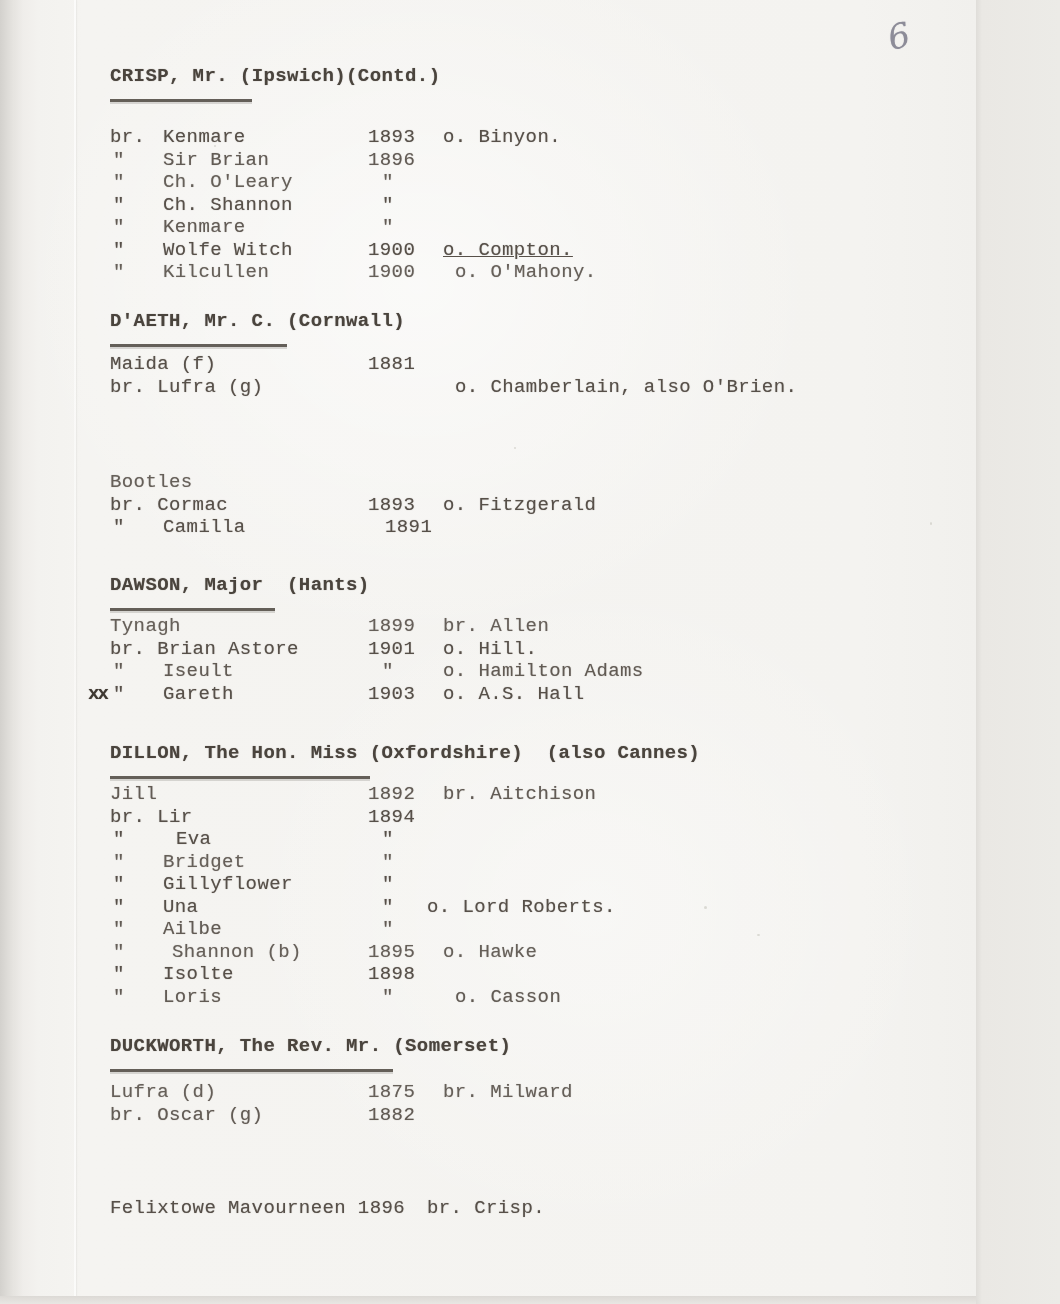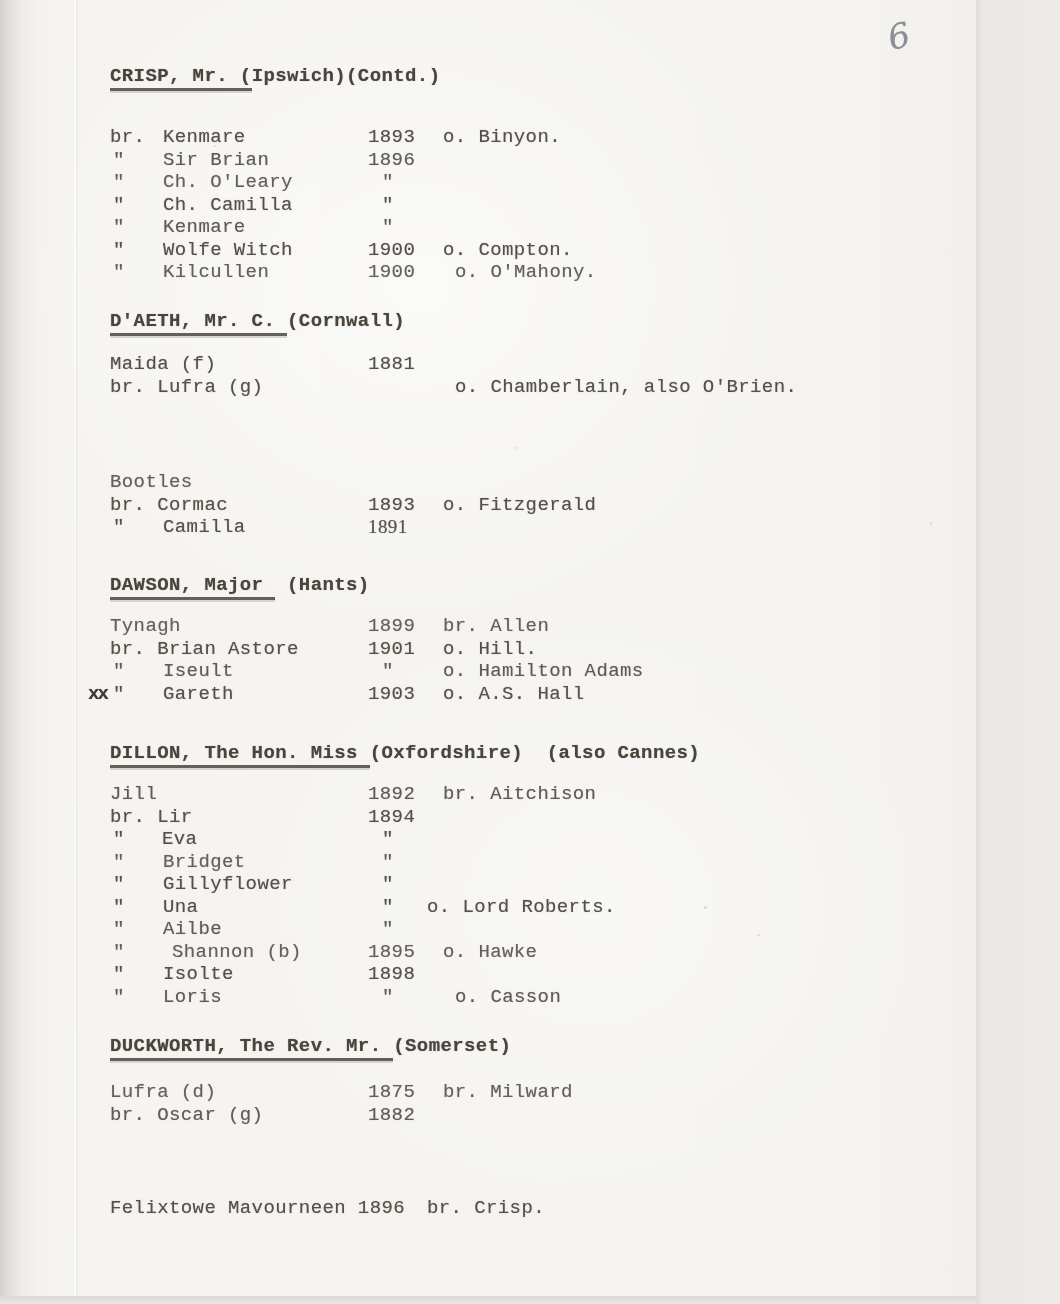--- a/index.html
+++ b/index.html
@@ -27,21 +27,21 @@
     background:linear-gradient(90deg,#dfddd9,#eae8e4 6px,#ecebe7);}
   .bottom-edge{position:absolute;left:0;top:1296px;width:976px;height:8px;
     background:linear-gradient(180deg,#dcd9d5,#e9e7e3);}
 
   
   .content{position:absolute;left:110px;top:0;width:860px;height:100%;}
   .heading,.row{position:absolute;left:0;font-size:19px;line-height:22px;white-space:pre;}
   .row{color:#575049;text-shadow:0 0 1px rgba(87,80,73,.5);letter-spacing:.4px;}
   .heading{color:#4a443d;font-weight:700;text-shadow:0 0 1px rgba(74,68,61,.55);letter-spacing:.4px;}
   .heading .u{
-    display:inline-block;white-space:pre;padding-bottom:1px;
+    display:inline-block;white-space:pre;padding-bottom:12px;
     border-bottom:3px solid rgba(74,68,61,.85);
     box-shadow:0 2px 0 rgba(74,68,61,.18);
     text-align:right;
   }
   .cell{position:absolute;top:0;white-space:pre;}
   .cell.mark{font-weight:700;color:#3f3932;letter-spacing:-2px;}
   .row:nth-child(3n){opacity:.93}
   .row:nth-child(4n){opacity:.9}
 
   
@@ -64,39 +64,39 @@
   </div>
   <div class="bottom-edge"></div>
 
   <div class="pagenum">6</div>
 
   <div class="content" id="content">
       <div class="heading" style="top: 65px;"><span class="u">CRISP, Mr. (</span><span>Ipswich)(Contd.)</span></div>
       <div class="row" style="top: 126px;"><span class="cell p" style="left: 0px;">br.</span><span class="cell name" style="left: 53px;">Kenmare</span><span class="cell y" style="left: 258px;">1893</span><span class="cell n" style="left: 333px;">o. Binyon.</span></div>
       <div class="row" style="top: 149px;"><span class="cell pd" style="left: 3px;">"</span><span class="cell name" style="left: 53px;">Sir Brian</span><span class="cell y" style="left: 258px;">1896</span></div>
       <div class="row" style="top: 171px;"><span class="cell pd" style="left: 3px;">"</span><span class="cell name" style="left: 53px;">Ch. O'Leary</span><span class="cell yd" style="left: 272px;">"</span></div>
-      <div class="row" style="top: 194px;"><span class="cell pd" style="left: 3px;">"</span><span class="cell name" style="left: 53px;">Ch. Camilla</span><span class="cell yd" style="left: 272px;">"</span></div>
+      <div class="row" style="top: 194px;"><span class="cell pd" style="left: 3px;">"</span><span class="cell name" style="left: 53px;">Ch. Shannon</span><span class="cell yd" style="left: 272px;">"</span></div>
       <div class="row" style="top: 216px;"><span class="cell pd" style="left: 3px;">"</span><span class="cell name" style="left: 53px;">Kenmare</span><span class="cell yd" style="left: 272px;">"</span></div>
-      <div class="row" style="top: 239px;"><span class="cell pd" style="left: 3px;">"</span><span class="cell name" style="left: 53px;">Wolfe Witch</span><span class="cell y" style="left: 258px;">1900</span><span class="cell n" style="left: 333px;">o. Compton.</span></div>
+      <div class="row" style="top: 239px;"><span class="cell pd" style="left: 3px;">"</span><span class="cell name" style="left: 53px;">Wolfe Witch</span><span class="cell y" style="left: 258px;">1900</span><span class="cell n" style="left: 333px; text-decoration: underline;">o. Compton.</span></div>
       <div class="row" style="top: 261px;"><span class="cell pd" style="left: 3px;">"</span><span class="cell name" style="left: 53px;">Kilcullen</span><span class="cell y" style="left: 258px;">1900</span><span class="cell n2" style="left: 345px;">o. O'Mahony.</span></div>
       <div class="heading" style="top: 310px;"><span class="u">D'AETH, Mr. C. </span><span>(Cornwall)</span></div>
       <div class="row" style="top: 353px;"><span class="cell p" style="left: 0px;">Maida (f)</span><span class="cell y" style="left: 258px;">1881</span></div>
       <div class="row" style="top: 376px;"><span class="cell p" style="left: 0px;">br. Lufra (g)</span><span class="cell n2" style="left: 345px;">o. Chamberlain, also O'Brien.</span></div>
       <div class="row" style="top: 471px;"><span class="cell p" style="left: 0px;">Bootles</span></div>
       <div class="row" style="top: 494px;"><span class="cell p" style="left: 0px;">br. Cormac</span><span class="cell y" style="left: 258px;">1893</span><span class="cell n" style="left: 333px; text-align: right;">o. Fitzgerald</span></div>
-      <div class="row" style="top: 516px;"><span class="cell pd" style="left: 3px;">"</span><span class="cell name" style="left: 53px;">Camilla</span><span class="cell y" style="left: 258px; font-family: Liberation Serif, serif;">1891</span></div>
+      <div class="row" style="top: 516px;"><span class="cell pd" style="left: 3px;">"</span><span class="cell name" style="left: 53px;">Camilla</span><span class="cell y" style="left: 275px;">1891</span></div>
       <div class="heading" style="top: 574px;"><span class="u">DAWSON, Major </span><span> (Hants)</span></div>
       <div class="row" style="top: 615px;"><span class="cell p" style="left: 0px;">Tynagh</span><span class="cell y" style="left: 258px;">1899</span><span class="cell n" style="left: 333px;">br. Allen</span></div>
       <div class="row" style="top: 638px;"><span class="cell p" style="left: 0px;">br. Brian Astore</span><span class="cell y" style="left: 258px;">1901</span><span class="cell n" style="left: 333px;">o. Hill.</span></div>
       <div class="row" style="top: 660px;"><span class="cell pd" style="left: 3px;">"</span><span class="cell name" style="left: 53px;">Iseult</span><span class="cell yd" style="left: 272px;">"</span><span class="cell n" style="left: 333px;">o. Hamilton Adams</span></div>
       <div class="row" style="top: 683px;"><span class="cell mark" style="left: -22px;">xx</span><span class="cell pd" style="left: 3px;">"</span><span class="cell name" style="left: 53px;">Gareth</span><span class="cell y" style="left: 258px;">1903</span><span class="cell n" style="left: 333px;">o. A.S. Hall</span></div>
       <div class="heading" style="top: 742px;"><span class="u">DILLON, The Hon. Miss </span><span>(Oxfordshire)  (also Cannes)</span></div>
       <div class="row" style="top: 783px;"><span class="cell p" style="left: 0px;">Jill</span><span class="cell y" style="left: 258px;">1892</span><span class="cell n" style="left: 333px;">br. Aitchison</span></div>
       <div class="row" style="top: 806px;"><span class="cell p" style="left: 0px;">br. Lir</span><span class="cell y" style="left: 258px;">1894</span></div>
-      <div class="row" style="top: 828px;"><span class="cell pd" style="left: 3px;">"</span><span class="cell name" style="left: 52px;">Eva</span><span class="cell yd" style="left: 272px;">"</span></div>
+      <div class="row" style="top: 828px;"><span class="cell pd" style="left: 3px;">"</span><span class="cell name" style="left: 66px;">Eva</span><span class="cell yd" style="left: 272px;">"</span></div>
       <div class="row" style="top: 851px;"><span class="cell pd" style="left: 3px;">"</span><span class="cell name" style="left: 53px;">Bridget</span><span class="cell yd" style="left: 272px;">"</span></div>
       <div class="row" style="top: 873px;"><span class="cell pd" style="left: 3px;">"</span><span class="cell name" style="left: 53px;">Gillyflower</span><span class="cell yd" style="left: 272px;">"</span></div>
       <div class="row" style="top: 896px;"><span class="cell pd" style="left: 3px;">"</span><span class="cell name" style="left: 53px;">Una</span><span class="cell yd" style="left: 272px;">"</span><span class="cell n0" style="left: 317px;">o. Lord Roberts.</span></div>
       <div class="row" style="top: 918px;"><span class="cell pd" style="left: 3px;">"</span><span class="cell name" style="left: 53px;">Ailbe</span><span class="cell yd" style="left: 272px;">"</span></div>
       <div class="row" style="top: 941px;"><span class="cell pd" style="left: 3px;">"</span><span class="cell name" style="left: 62px;">Shannon (b)</span><span class="cell y" style="left: 258px;">1895</span><span class="cell n" style="left: 333px;">o. Hawke</span></div>
       <div class="row" style="top: 963px;"><span class="cell pd" style="left: 3px;">"</span><span class="cell name" style="left: 53px;">Isolte</span><span class="cell y" style="left: 258px;">1898</span></div>
       <div class="row" style="top: 986px;"><span class="cell pd" style="left: 3px;">"</span><span class="cell name" style="left: 53px;">Loris</span><span class="cell yd" style="left: 272px;">"</span><span class="cell n2" style="left: 345px;">o. Casson</span></div>
       <div class="heading" style="top: 1035px;"><span class="u">DUCKWORTH, The Rev. Mr. </span><span>(Somerset)</span></div>
       <div class="row" style="top: 1081px;"><span class="cell p" style="left: 0px;">Lufra (d)</span><span class="cell y" style="left: 258px;">1875</span><span class="cell n" style="left: 333px; text-align: center;">br. Milward</span></div>
       <div class="row" style="top: 1104px;"><span class="cell p" style="left: 0px;">br. Oscar (g)</span><span class="cell y" style="left: 258px;">1882</span></div>

